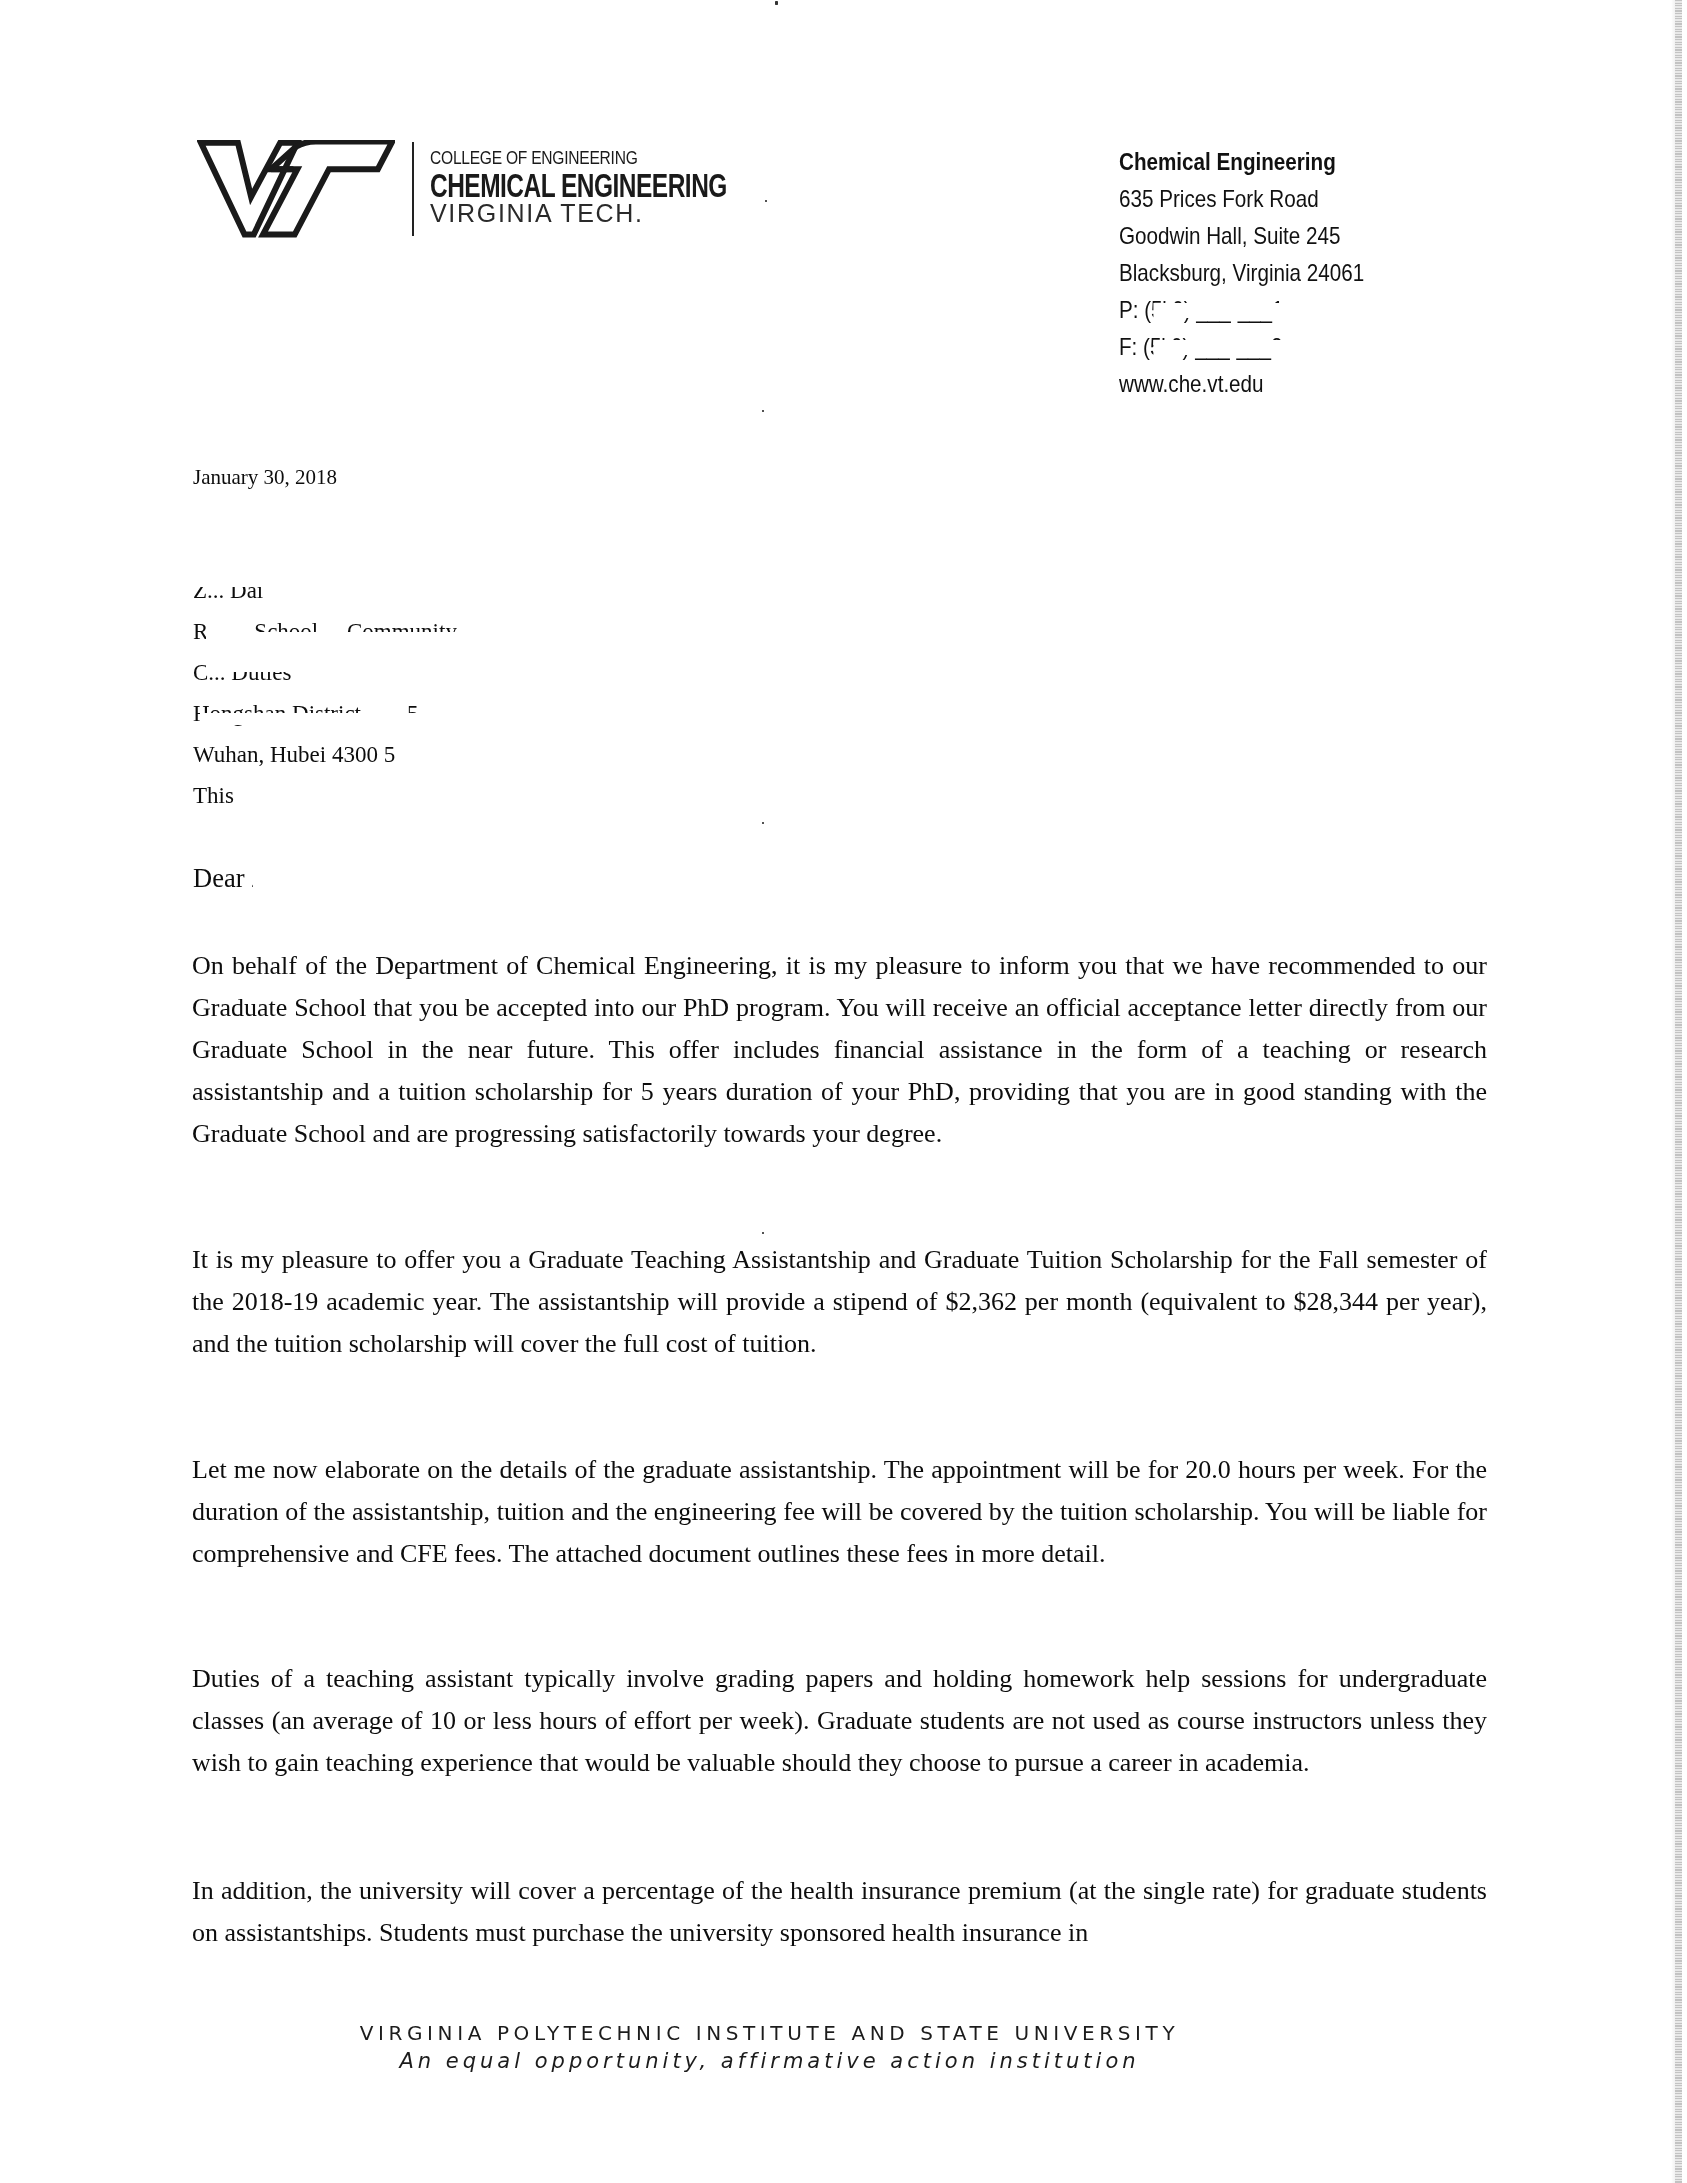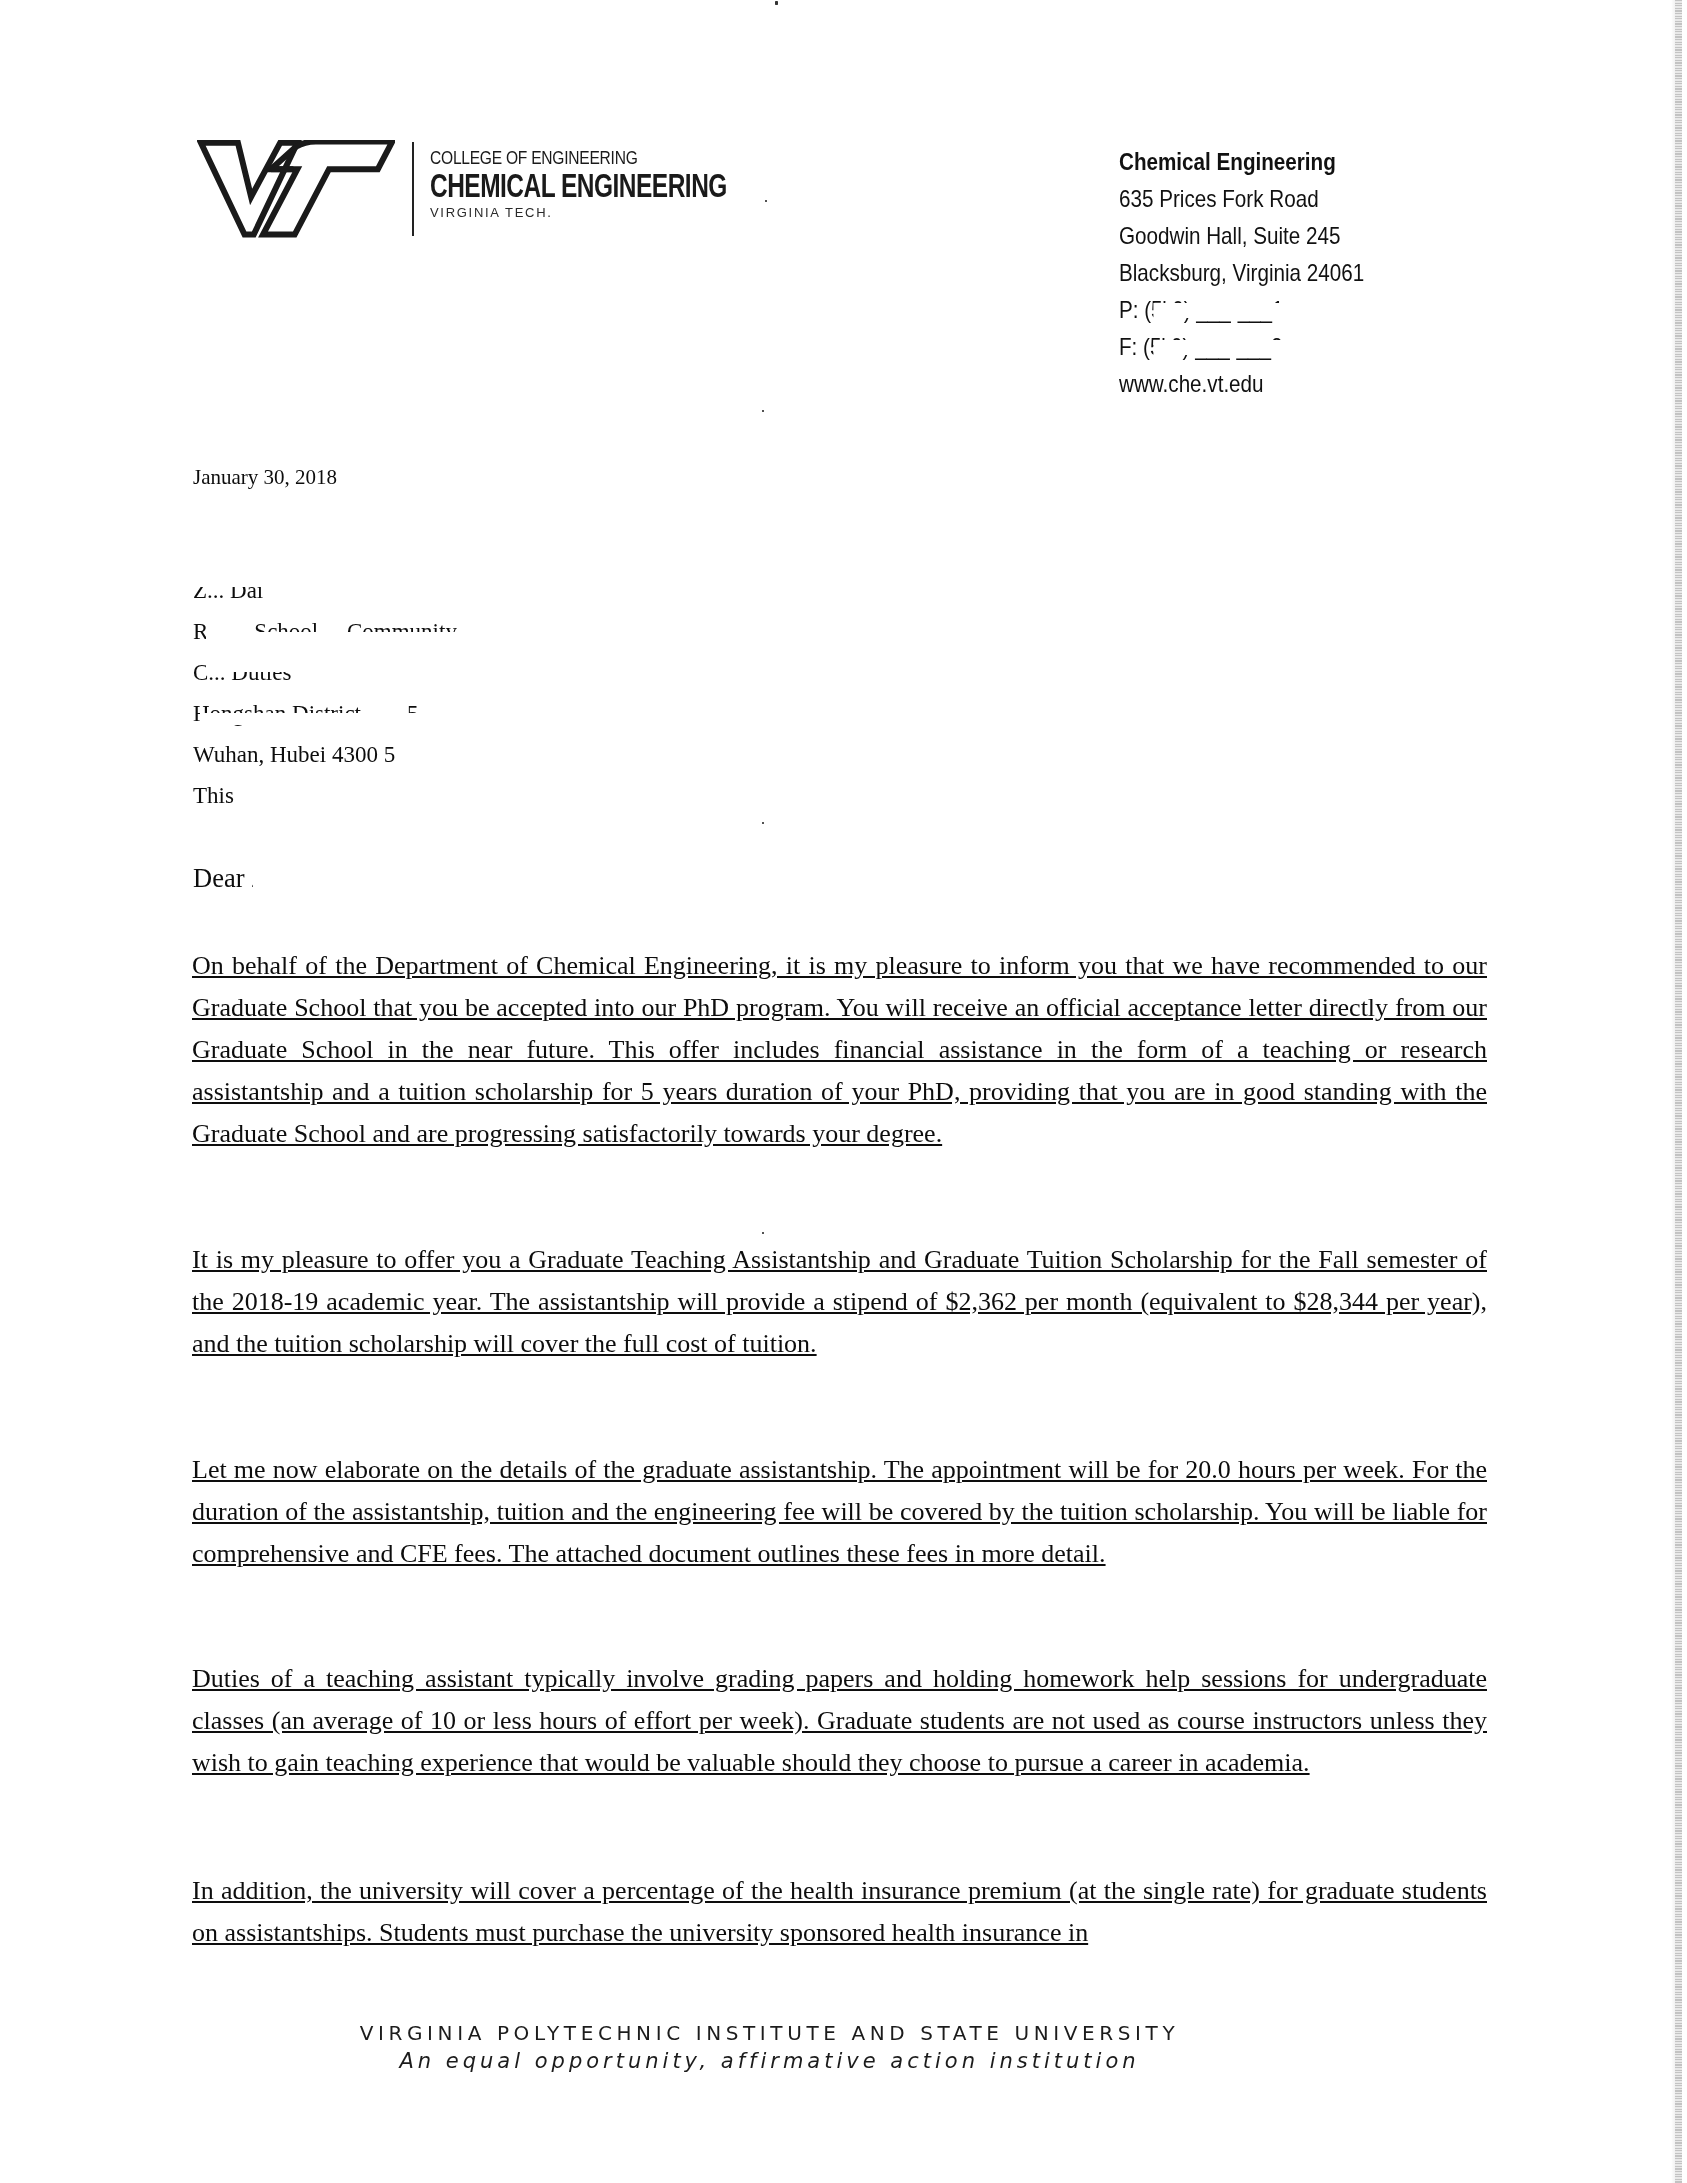--- a/index.html
+++ b/index.html
@@ -12,39 +12,39 @@
   .scan-edge::after { content: ""; position: absolute; left: -4px; top: 0; width: 4px; height: 100%;
     background: linear-gradient(90deg, rgba(0,0,0,0), rgba(0,0,0,0.06)); }
   .speck { background: #333; border-radius: 0.7px; }
 
   
   .logo-mark { left: 197px; top: 140px; width: 198px; height: 98px; }
   .logo-divider { left: 412px; top: 142px; width: 2px; height: 94px; background: #222; }
   .logo-text { left: 430px; top: 147px; font-family: "Liberation Sans Narrow", "Liberation Sans", sans-serif; color: #1a1a1a; }
   .logo-college { font-size: 19px; letter-spacing: -0.3px; line-height: 21px; transform: scaleX(0.82); transform-origin: left; white-space: nowrap; font-weight: 400; }
   .logo-dept { font-size: 34px; font-weight: 700; letter-spacing: -0.7px; line-height: 33px; transform: scaleX(0.72); transform-origin: left; white-space: nowrap; margin-top: 1.3px; }
-  .logo-univ { font-size: 13px; letter-spacing: 1.7px; line-height: 22.5px; white-space: nowrap; font-weight: 400; color: #2a2a2a; }
+  .logo-univ { font-size: 25px; letter-spacing: 1.7px; line-height: 22.5px; white-space: nowrap; font-weight: 400; color: #2a2a2a; }
 
   
   .dept-block { left: 1119px; top: 143px; font-family: "Liberation Sans", sans-serif; color: #111; }
   .dept-line { font-size: 24px; line-height: 37px; white-space: nowrap; transform: scaleX(0.86); transform-origin: left; }
   .dept-line.bold { font-weight: 700; }
   .phone-frag { position: relative; display: inline-block; }
   .phone-mask { position: absolute; top: 12px; left: 40px; width: 152px; height: 14.6px; background: #fff; }
 
   
   .serif { font-family: "Liberation Serif", "DejaVu Serif", serif; color: #0d0d0d; }
   .date { left: 193px; top: 465px; font-size: 21px; }
   .recipient { left: 193px; top: 570px; font-size: 23px; line-height: 41px; }
   .recipient .line { position: relative; white-space: nowrap; height: 41px; }
   .mask { position: absolute; background: #fff; }
   .salutation { left: 193px; top: 863px; font-size: 26.5px; white-space: nowrap; }
   .salutation .mask { left: 60px; top: 5.3px; width: 79px; height: 26.5px; }
 
-  .para { left: 192px; width: 1295px; font-size: 26px; line-height: 42px; text-align: justify; text-align-last: left; text-decoration: underline; }
+  .para { left: 192px; width: 1295px; font-size: 26px; line-height: 42px; text-align: justify; text-align-last: left; }
   .p1 { top: 945px; }
   .p2 { top: 1239px; }
   .p3 { top: 1449px; }
   .p4 { top: 1658px; }
   .p5 { top: 1870px; }
 
   
   .footer { left: 0; width: 1539px; top: 2019px; text-align: center; font-family: "DejaVu Sans", sans-serif; color: #1c1c1c; }
   .footer-univ { font-size: 20px; letter-spacing: 4.6px; line-height: 29px; }
   .footer-eeo { font-size: 21px; letter-spacing: 4px; font-style: italic; line-height: 26.5px; }

